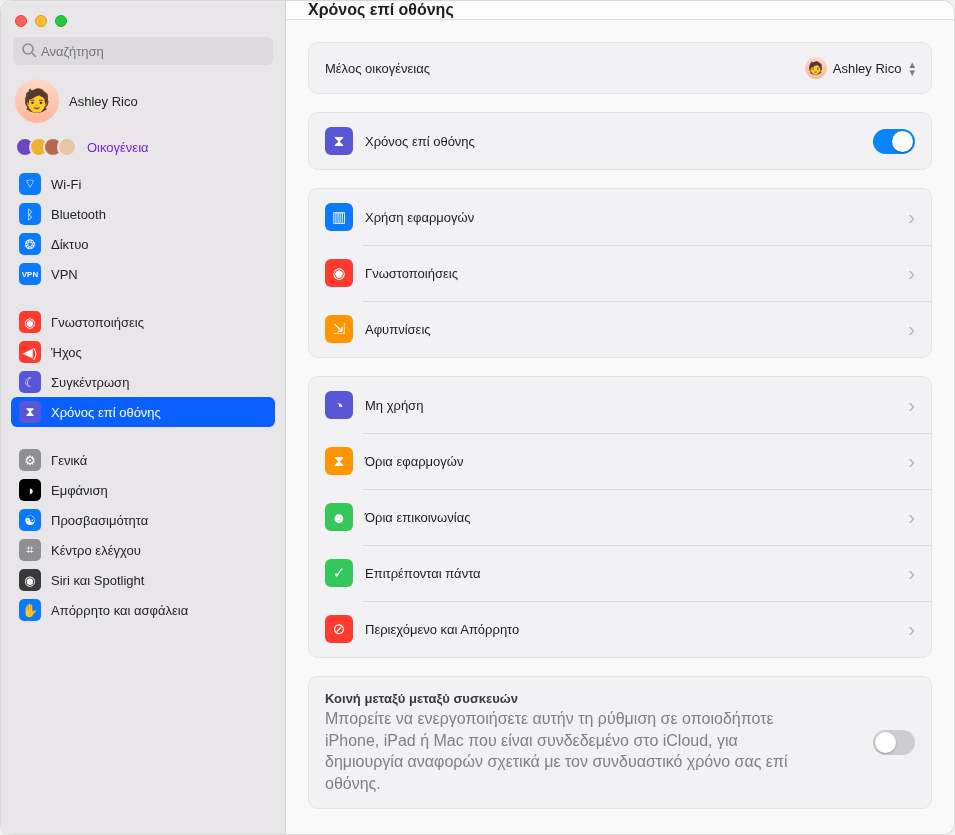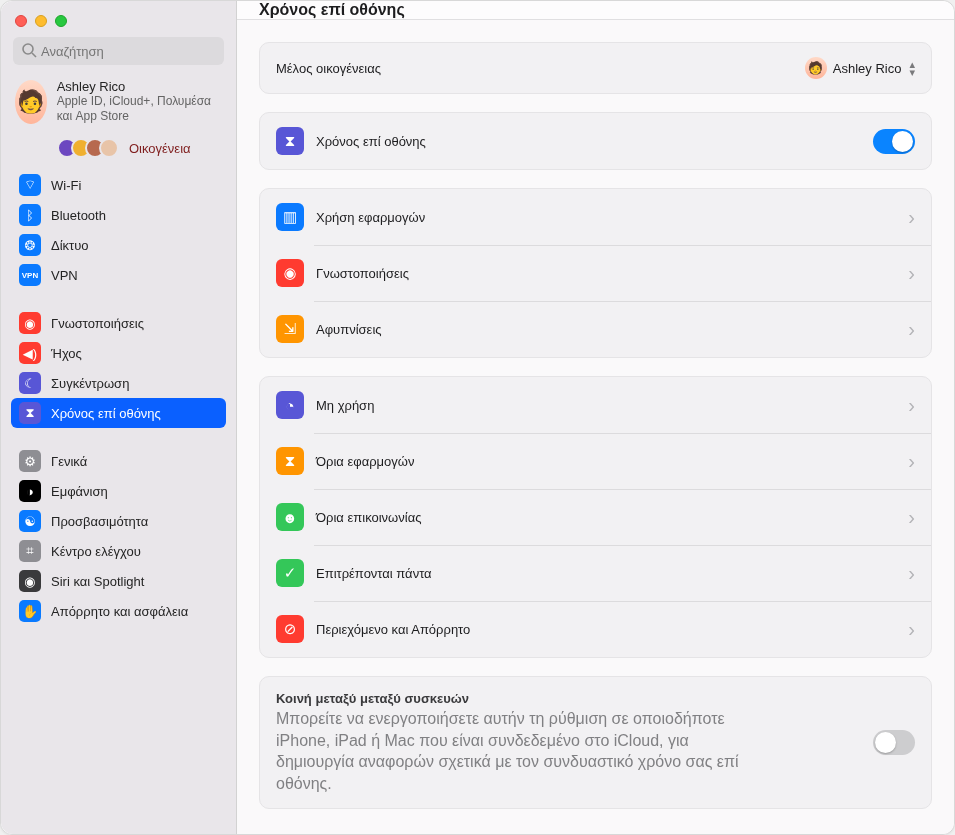--- a/index.html
+++ b/index.html
@@ -15,21 +15,21 @@
   .window {
     width: 955px; height: 835px;
     background: #fff;
     border-radius: 12px;
     border: 1px solid #d8d8d8;
     display: flex;
     box-shadow: 0 1px 2px rgba(0,0,0,0.05);
   }
   
   .sidebar {
-    width: 236px;
+    width: 285px;
     background: #e9e6ea;
     border-right: 1px solid #d2d2d2;
     border-radius: 12px 0 0 12px;
     display: flex;
     flex-direction: column;
     padding: 8px 0 12px 0;
   }
   .traffic-lights { display: flex; gap: 8px; padding: 6px 14px 10px 14px; }
   .tl { width:12px; height:12px; border-radius:50%; }
   .tl.red{background:#ff5f57;border:1px solid #e04540;}
@@ -57,22 +57,21 @@
     width:44px;height:44px;border-radius:50%;
     background: linear-gradient(180deg,#ffd9c7,#ffb59a);
     display:flex;align-items:center;justify-content:center;
     font-size:22px;
   }
   .account-text .name{font-size:13px;font-weight:500;color:#242424;}
   .account-text .sub{font-size:12px;color:#646464;line-height:1.25;}
   .family-row{
     display:flex;align-items:center;gap:10px;
     padding:4px 14px 10px 14px;
-    color:#7f1d1d;
-    margin-left:42px;
+    color:#6d28d9;
   }
   .family-icons{
     display:flex;
   }
   .fc{width:20px;height:20px;border-radius:50%;margin-left:-6px;border:2px solid #e9e6ea;}
   .fc:nth-child(1){background:#6c47c0;margin-left:0;}
   .fc:nth-child(2){background:#f0b030;}
   .fc:nth-child(3){background:#b7694e;}
   .fc:nth-child(4){background:#e8c4a8;}
   .sidebar-group{padding:2px 10px;}
@@ -163,21 +162,20 @@
             <line x1="11" y1="11" x2="15" y2="15"></line>
         </svg>
       </span>
       <input class="search" placeholder="Αναζήτηση" style="">
     </div>
 
     <div class="account">
       <div class="avatar">🧑</div>
       <div class="account-text">
         <div class="name">Ashley Rico</div>
-        <div class="sub">Apple ID, iCloud+, Πολυμέσα και App Store</div>
       </div>
     </div>
 
     <div class="family-row">
       <div class="family-icons">
         <div class="fc"></div>
           <div class="fc"></div>
           <div class="fc"></div>
           <div class="fc"></div>
       </div>

